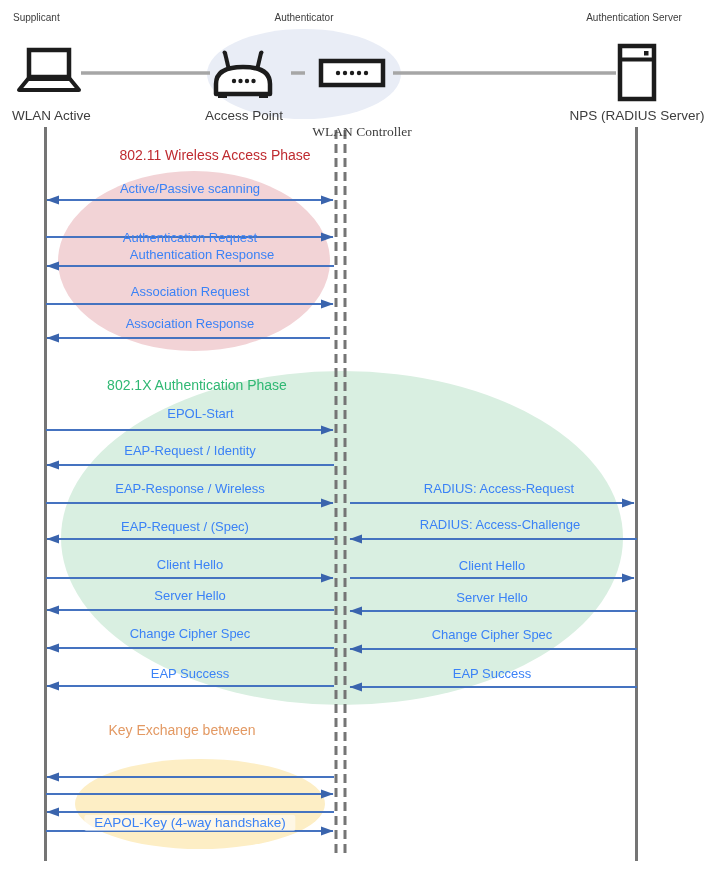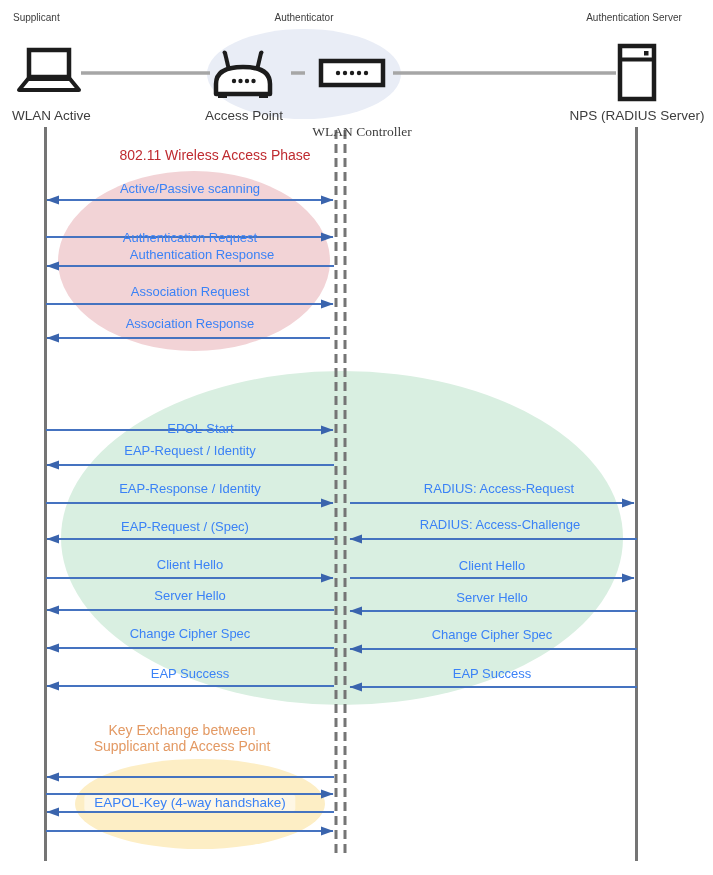--- a/index.html
+++ b/index.html
@@ -7,21 +7,21 @@
     position:relative;width:713px;height:875px;background:#fff;overflow:hidden;
     font-family:"Liberation Sans", sans-serif;color:#3a3a3a;
   }
   .stage svg{position:absolute;left:0;top:0;}
   .lbl{position:absolute;white-space:nowrap;line-height:1.15;}
   .role{font-size:10px;color:#3d3d3d;}
   .dev{font-size:13.5px;color:#3d3d3d;}
   .ctr{transform:translateX(-50%);}
   .ptitle{font-size:14px;transform:translateX(-50%);text-align:center;}
   .msg{font-size:13px;color:#3b82f6;transform:translateX(-50%);}
-  .msg-hl{background:rgba(255,255,255,0.55);padding:0 10px;border-radius:2px;}
+  .msg-hl{background:rgba(255,255,255,0.55);padding:0 10px;border-radius:2px;margin-top:20px;}
 </style>
 </head>
 <body>
 
 <div class="stage">
 
   <svg width="713" height="875" viewBox="0 0 713 875">
     <defs>
       <marker id="mA" markerUnits="userSpaceOnUse" markerWidth="14" markerHeight="11" refX="12.5" refY="5" orient="auto-start-reverse">
         <path d="M0.5,0.5 L13,5 L0.5,9.5 Z" fill="#3a64ad"></path>
@@ -115,34 +115,34 @@
   <div class="lbl role" style="left:13px;top:12px;">Supplicant</div>
   <div class="lbl role ctr" style="left:304px;top:12px;">Authenticator</div>
   <div class="lbl role ctr" style="left:634px;top:12px;">Authentication Server</div>
 
   <div class="lbl dev" style="left:12px;top:108px;">WLAN Active</div>
   <div class="lbl dev ctr" style="left:244px;top:108px;">Access Point</div>
   <div class="lbl dev ctr" style="left:362px;top:124px;font-family:Liberation Serif, serif;">WLAN Controller</div>
   <div class="lbl dev ctr" style="left:637px;top:108px;">NPS (RADIUS Server)</div>
 
   <div class="lbl ptitle" style="left: 191px; top: 147px; color: rgb(191, 43, 48); margin-left: 24px;">802.11 Wireless Access Phase</div>
+  <div class="lbl ptitle" style="left: 197px; top: 377px; color: rgb(47, 184, 115);">802.1X Authentication Phase</div>
   <div class="lbl ptitle" style="left: 182px; top: 722px; color: rgb(227, 153, 99);">
     <span>Key Exchange between</span><br>
-    <span>Supplicant and Access Point</span>
   </div>
 
   <div class="lbl msg" style="left:190px;top:182px;">Active/Passive scanning</div>
   <div class="lbl msg" style="left:190px;top:231px;">Authentication Request</div>
   <div class="lbl msg" style="left:190px;top:248px;margin-left:12px;">Authentication Response</div>
   <div class="lbl msg" style="left:190px;top:285px;">Association Request</div>
   <div class="lbl msg" style="left:190px;top:317px;">Association Response</div>
 
-  <div class="lbl msg" style="left:190px;top:422px;padding-left:21px;">EPOL-Start</div>
+  <div class="lbl msg" style="left:190px;top:407px;padding-left:21px;">EPOL-Start</div>
   <div class="lbl msg" style="left:190px;top:444px;">EAP-Request / Identity</div>
-  <div class="lbl msg" style="left:190px;top:482px;">EAP-Response / Identity</div>
+  <div class="lbl msg" style="left:190px;top:482px;">EAP-Response / Wireless</div>
   <div class="lbl msg" style="left:185px;top:520px;">EAP-Request / (Spec)</div>
   <div class="lbl msg" style="left:190px;top:558px;">Client Hello</div>
   <div class="lbl msg" style="left:190px;top:589px;">Server Hello</div>
   <div class="lbl msg" style="left:190px;top:627px;">Change Cipher Spec</div>
   <div class="lbl msg" style="left:190px;top:667px;">EAP Success</div>
 
   <div class="lbl msg" style="left:492px;top:482px;padding-left:14px;">RADIUS: Access-Request</div>
   <div class="lbl msg" style="left:492px;top:518px;padding-left:16px;">RADIUS: Access-Challenge</div>
   <div class="lbl msg" style="left:492px;top:559px;">Client Hello</div>
   <div class="lbl msg" style="left:492px;top:591px;">Server Hello</div>

